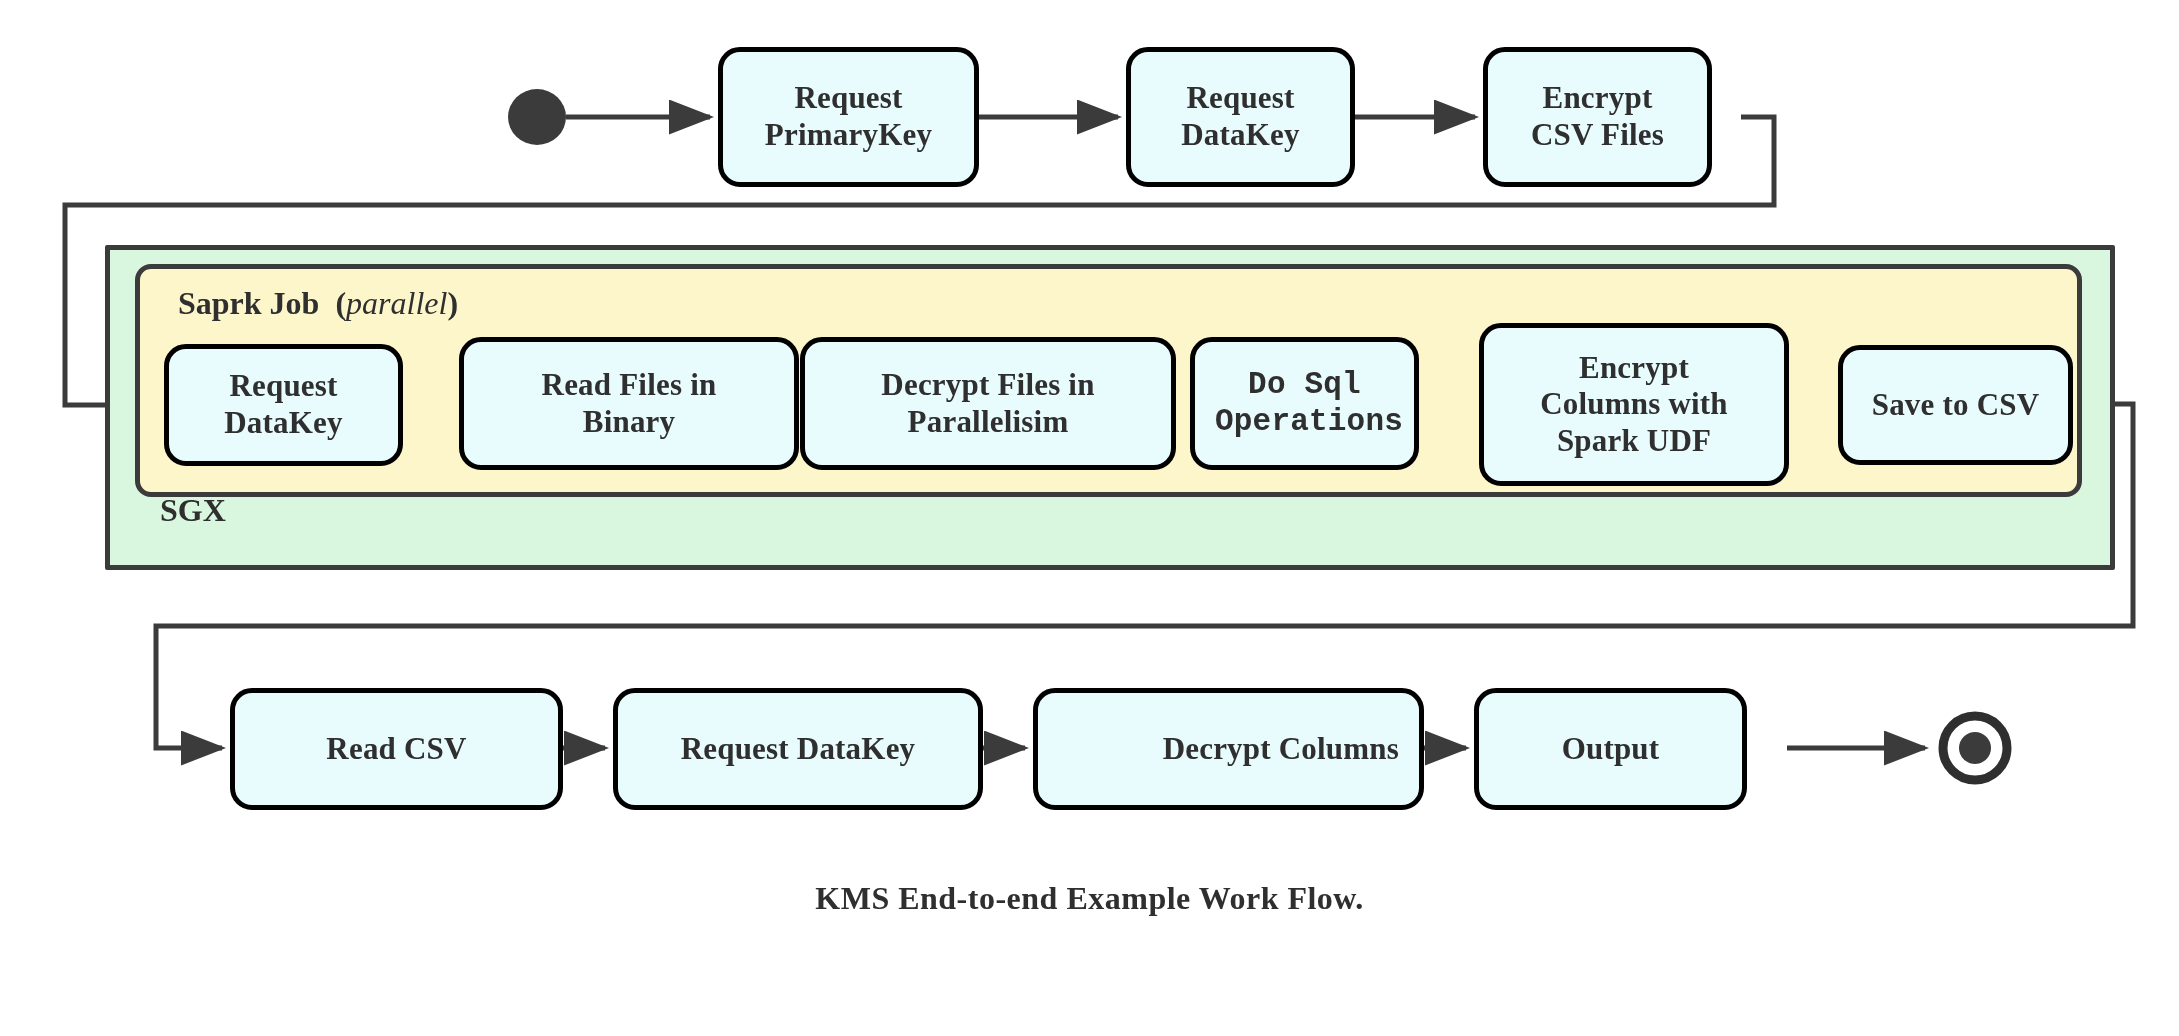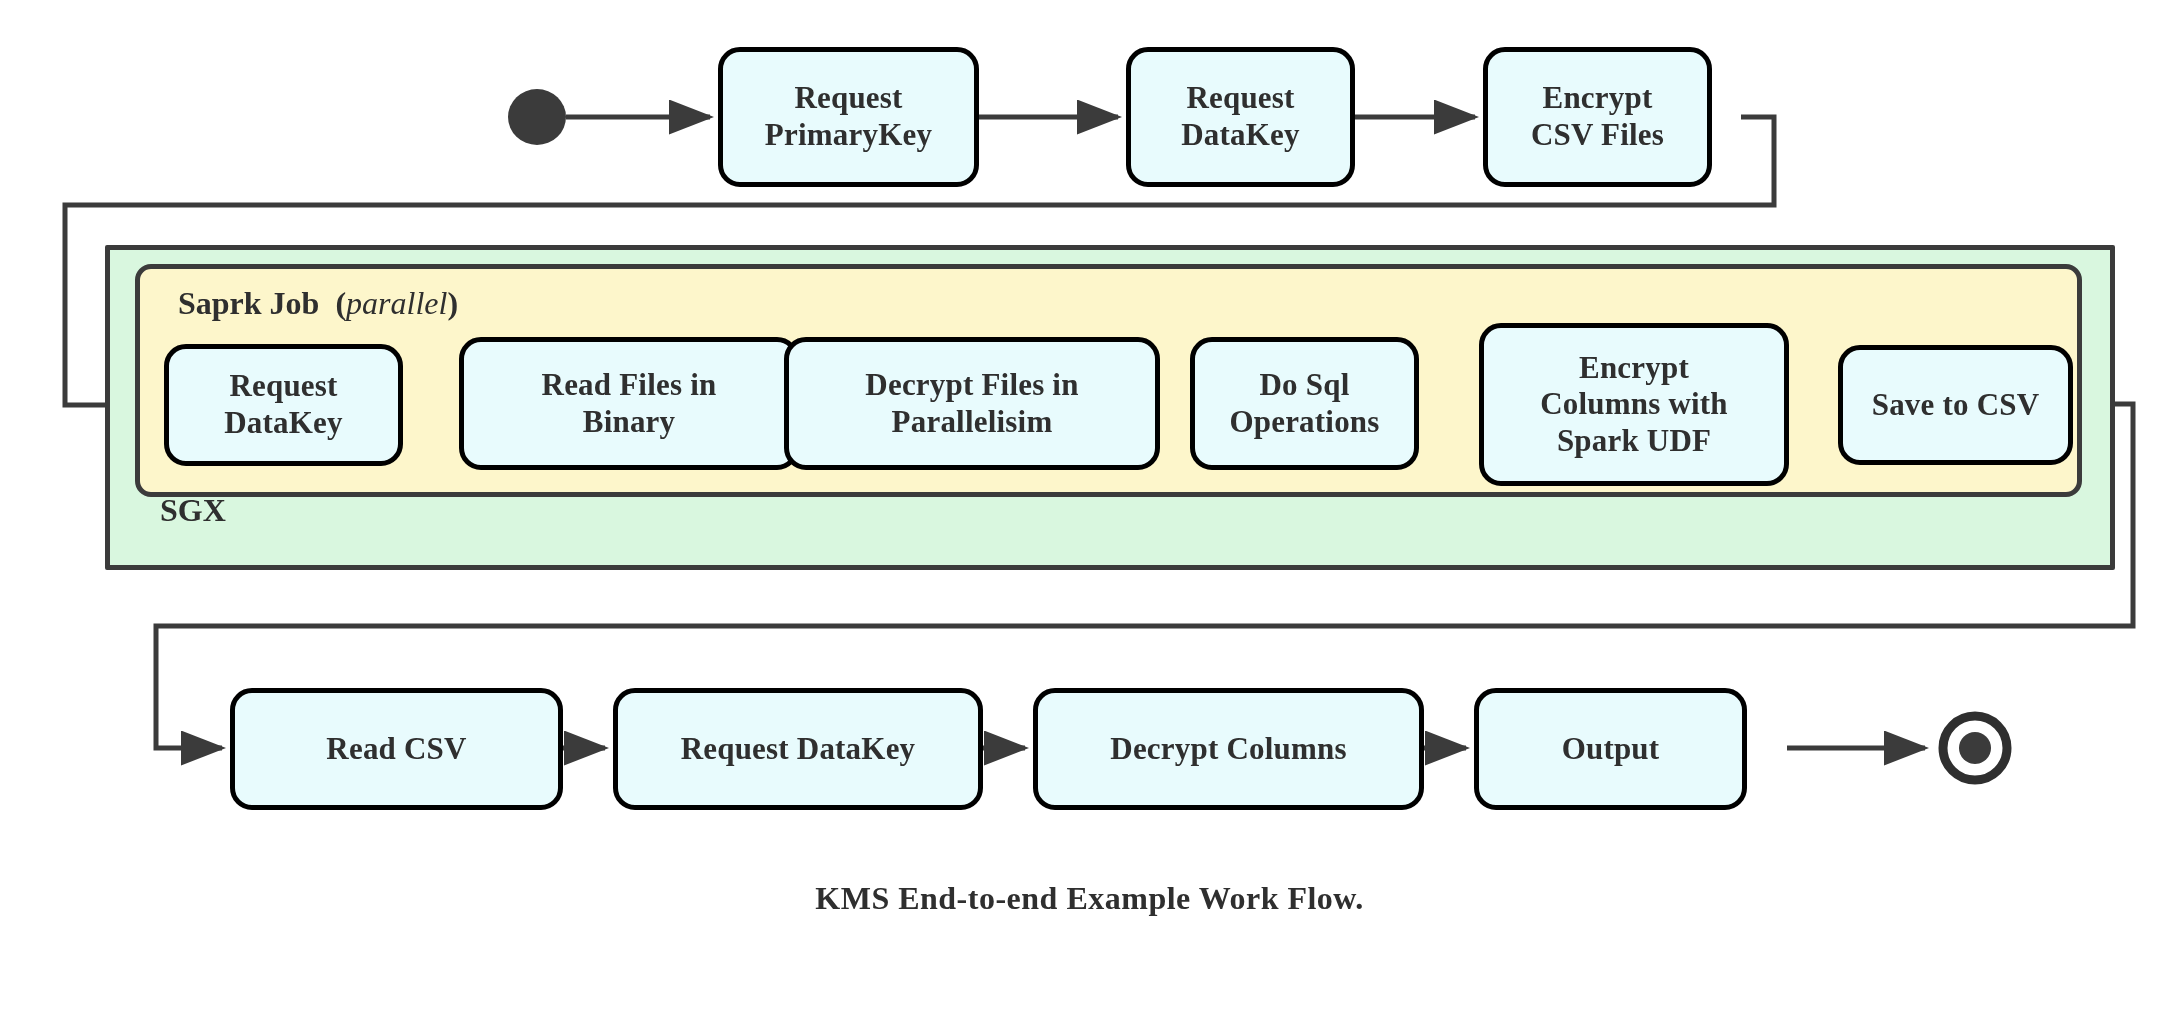--- a/index.html
+++ b/index.html
@@ -169,27 +169,27 @@
         <span>Request</span><br><span>DataKey</span>
       </span>
     </div>
 
     <div class="node" style="left:459px; top:337px; width:340px; height:133px;">
       <span class="label">
         <span>Read Files in</span><br><span>Binary</span>
       </span>
     </div>
 
-    <div class="node" style="left:784px; top:337px; width:376px; height:133px;">
+    <div class="node" style="left:800px; top:337px; width:376px; height:133px;">
       <span class="label">
         <span>Decrypt Files in</span><br><span>Parallelisim</span>
       </span>
     </div>
 
-    <div class="node" style="left:1190px; top:337px; width:229px; height:133px;">
+    <div class="node" style="left:1190px; top:337px; width:229px; height:133px;font-family:Liberation Mono, monospace;">
       <span class="label">
         <span>Do Sql</span><br><span>Operations</span>
       </span>
     </div>
 
     <div class="node" style="left:1479px; top:323px; width:310px; height:163px;">
       <span class="label">
         <span>Encrypt</span><br><span>Columns with</span><br><span>Spark UDF</span>
       </span>
     </div>
@@ -205,21 +205,21 @@
         <span>Read CSV</span>
       </span>
     </div>
 
     <div class="node" style="left:613px; top:688px; width:370px; height:122px;">
       <span class="label">
         <span>Request DataKey</span>
       </span>
     </div>
 
-    <div class="node" style="left:1033px; top:688px; width:391px; height:122px;">
+    <div class="node" style="left:1033px; top:688px; width:391px; height:122px;text-align:right;">
       <span class="label">
         <span>Decrypt Columns</span>
       </span>
     </div>
 
     <div class="node" style="left:1474px; top:688px; width:273px; height:122px;">
       <span class="label">
         <span>Output</span>
       </span>
     </div>

